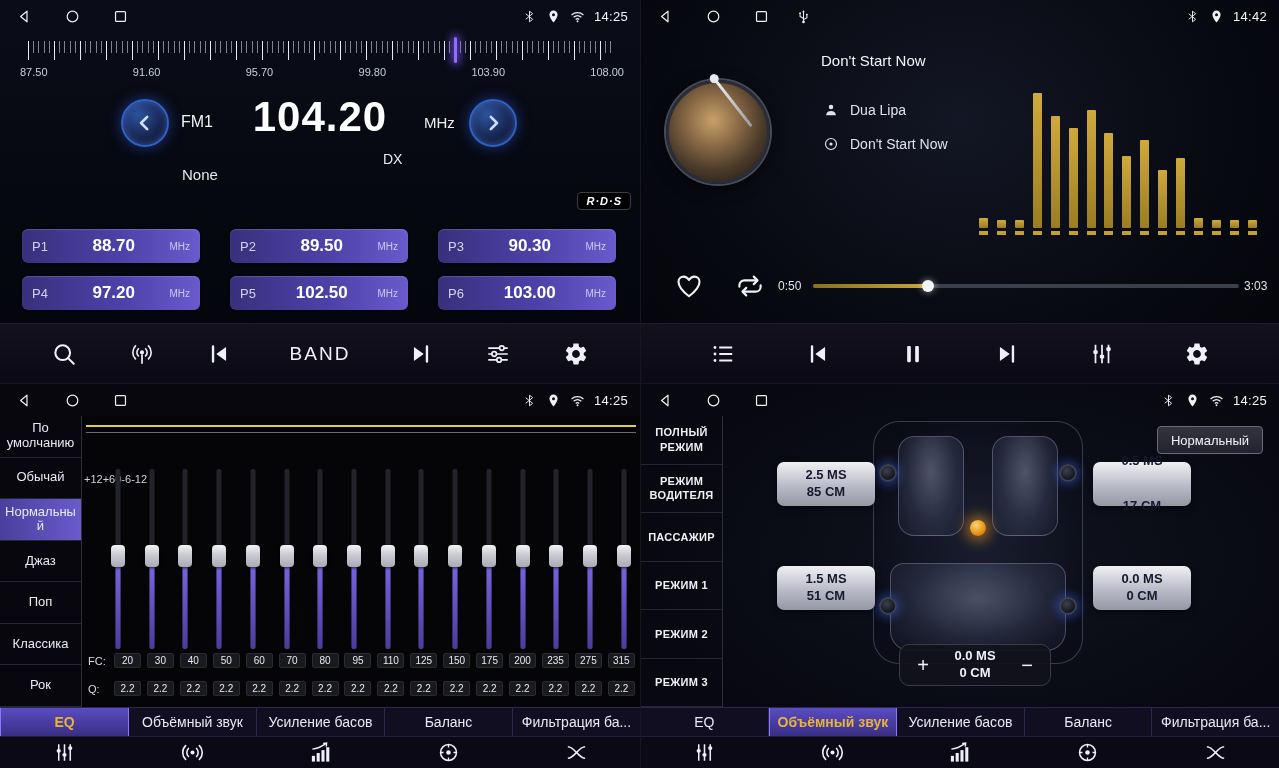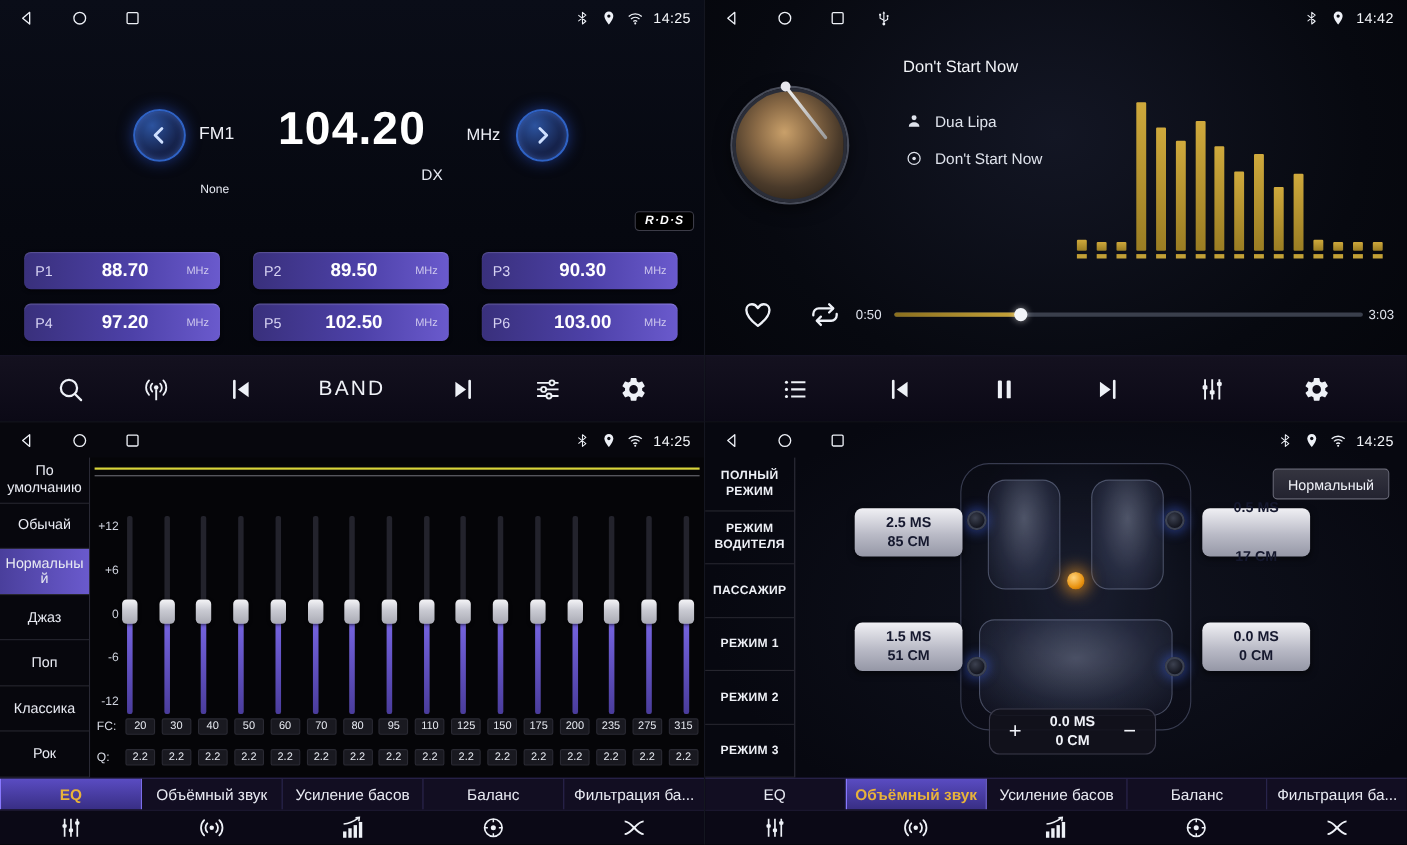--- a/index.html
+++ b/index.html
@@ -52,21 +52,21 @@
   .tune-btn { position:absolute; width:48px; height:48px; border-radius:50%; top:99px; padding:0; cursor:pointer;
       background:radial-gradient(circle at 35% 30%, #2c539f 0%, #16234c 60%, #0d142e 100%);
       border:2px solid #2f62c4; color:#cfe0ff; display:flex; align-items:center; justify-content:center;
       box-shadow:0 0 14px rgba(45,90,220,.55), inset 0 0 7px rgba(95,145,255,.45); }
   .tune-btn .icon { width:24px; height:24px; color:#cfe0ff; }
   #tune-down { left:121px; } #tune-up { left:469px; }
   .band-label { position:absolute; left:181px; top:113px; font-size:16px; color:#f0f2f8; }
   .big-freq { position:absolute; left:0; right:0; top:93px; text-align:center; font-size:42px; font-weight:bold;
       color:#fff; letter-spacing:1px; }
   .unit-label { position:absolute; left:424px; top:114px; font-size:15px; color:#eef0f6; }
-  .mode-left  { position:absolute; left:182px; top:166px; font-size:11px; color:#e6e9f2; }
+  .mode-left  { position:absolute; left:182px; top:166px; font-size:15px; color:#e6e9f2; }
   .mode-right { position:absolute; left:383px; top:151px; font-size:14px; color:#e6e9f2; }
   .rds-badge { position:absolute; right:9px; top:192px; background:#000; color:#fff; font-size:11px;
       font-style:italic; font-weight:bold; letter-spacing:1px; padding:2px 8px; border-radius:4px;
       border:1px solid #3c3c48; }
   .presets { position:absolute; left:22px; right:24px; top:229px; display:grid;
       grid-template-columns:repeat(3,1fr); gap:13px 30px; }
   .preset { height:34px; border-radius:6px; cursor:pointer;
       background:linear-gradient(90deg,#39307c 0%, #4d41a8 55%, #6a5acd 100%);
       display:flex; align-items:center; padding:0 10px;
       box-shadow:inset 0 1px 1px rgba(255,255,255,.16), 0 1px 3px rgba(0,0,0,.5); }
@@ -122,21 +122,21 @@
   .sidebar { position:absolute; left:0; top:32px; width:82px; bottom:61px; display:flex; flex-direction:column;
       border-right:1px solid #2e2e3a; }
   .side-item { flex:1; display:flex; align-items:center; justify-content:center; text-align:center;
       font-size:13px; color:#e8eaf2; border-bottom:1px solid #26262f; padding:2px 4px; line-height:1.15;
       overflow-wrap:anywhere; cursor:pointer; }
   .side-item.active { background:linear-gradient(90deg,#4a3f9c 0%,#6a5acd 100%); }
   .eq-main { position:absolute; left:82px; right:0; top:32px; bottom:61px; background:#050508; }
   .curve-yellow { position:absolute; left:4px; right:4px; top:9px;  height:2px; background:#d8d43a; }
   .curve-dim    { position:absolute; left:4px; right:4px; top:16px; height:1px; background:#6a6a72; }
   .eq-scale { position:absolute; left:2px; top:57px; height:171px; width:24px; display:flex;
-      flex-direction:column; justify-content:space-between; font-size:11px; color:#cfd3dd; text-align:right; }
+      justify-content:space-between; font-size:11px; color:#cfd3dd; text-align:right; }
   .eq-sliders { position:absolute; left:26px; right:6px; top:53px; height:180px; display:flex;
       justify-content:space-between; }
   .eq-slider { position:relative; width:20px; cursor:pointer; }
   .eq-track { position:absolute; left:50%; transform:translateX(-50%); top:0; bottom:0; width:5px;
       background:#23232c; border-radius:2px; }
   .eq-fill { position:absolute; left:50%; transform:translateX(-50%); bottom:0; width:5px;
       background:linear-gradient(180deg,#7a68e8,#4a3c9c); border-radius:2px; }
   .eq-handle { position:absolute; left:50%; transform:translate(-50%,-50%); width:14px; height:22px;
       border-radius:4px; background:linear-gradient(180deg,#f4f4f7 0%,#c9cad2 45%,#a9aab4 100%);
       box-shadow:0 1px 3px rgba(0,0,0,.7); }
@@ -346,20 +346,33 @@
           </span>
         <span class="icon sb2">
             <svg>
               <use href="#i-wifi"></use>
             </svg>
           </span>
         <span class="sb-time">14:25</span>
       </span>
     </header>
 
+    <div class="ruler">
+      <div class="ticks-minor"></div>
+      <div class="ticks-major"></div>
+      <div class="tuning-indicator" style="left: 73%;"></div>
+      <div class="scale-labels">
+        <span>87.50</span>
+        <span>91.60</span>
+        <span>95.70</span>
+        <span>99.80</span>
+        <span>103.90</span>
+        <span>108.00</span>
+      </div>
+    </div>
 
     <button class="tune-btn" id="tune-down">
       <span class="icon">
           <svg>
             <use href="#i-chevL"></use>
           </svg>
         </span>
     </button>
     <span class="band-label">FM1</span>
     <div class="big-freq">104.20</div>

